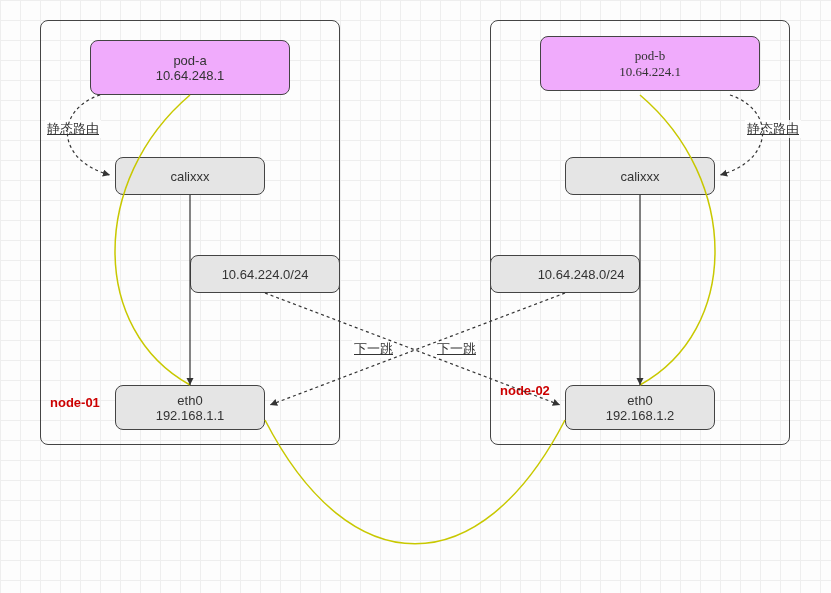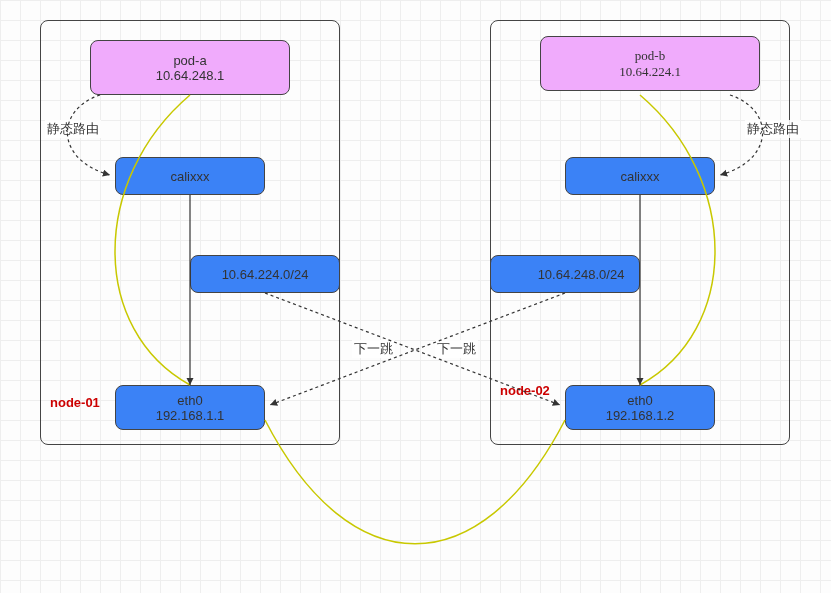--- a/index.html
+++ b/index.html
@@ -1,21 +1,21 @@
 <!DOCTYPE html>
 <html><head>
 <meta charset="utf-8">
 <style>
   html,body{margin:0;padding:0;width:831px;height:593px;font-family:Arial,"Microsoft YaHei",sans-serif;font-size:13px;color:#333;background:#fdfdfd;}
   .grid{position:absolute;inset:0;background-image:linear-gradient(#eee 1px,transparent 1px),linear-gradient(90deg,#eee 1px,transparent 1px);background-size:20px 20px;}
-  .box{position:absolute;border:1px solid #444;border-radius:8px;background:#3b82f6;text-align:center;display:flex;flex-direction:column;justify-content:center;align-items:center;box-sizing:border-box;}
+  .box{position:absolute;border:1px solid #444;border-radius:8px;background:#e5e5e5;text-align:center;display:flex;flex-direction:column;justify-content:center;align-items:center;box-sizing:border-box;}
   .pod{background:#f0abfc;}
   .node{background:transparent;}
   .node-label{position:absolute;color:#c00;font-weight:bold;font-size:13px;}
-  .edge-label{position:absolute;font-size:13px;background:rgba(255,255,255,.85);padding:0 2px;}
+  .edge-label{position:absolute;font-size:13px;background:rgba(255,255,255,.85);padding:0 2px;text-decoration:underline;}
   svg{position:absolute;inset:0;width:831px;height:593px;pointer-events:none;}
   .dash{stroke:#333;stroke-width:1.2;stroke-dasharray:3 3;fill:none;}
   .solid{stroke:#333;stroke-width:1.2;fill:none;}
   .yellow{stroke:#c8c800;stroke-width:1.5;fill:none;}
   .arrow{fill:#333;}
 </style>
 </head>
 <body>
 <div class="grid"></div>
 

